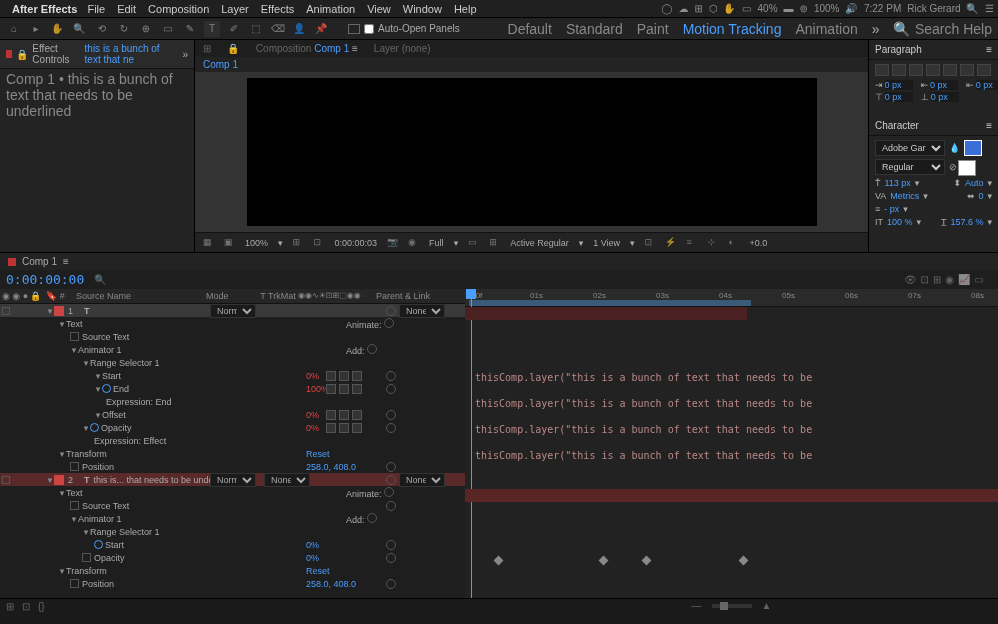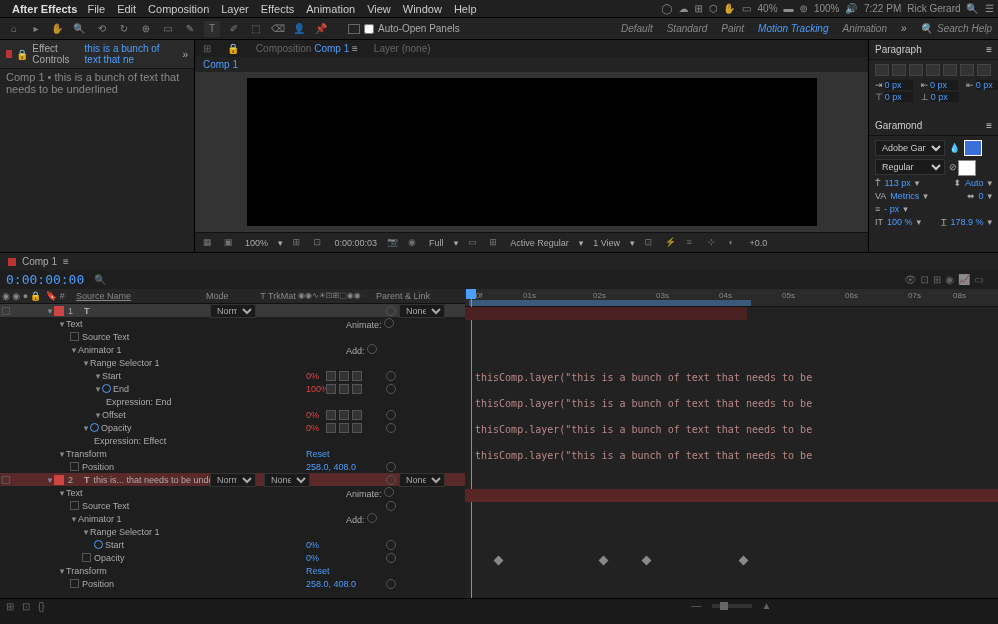--- a/index.html
+++ b/index.html
@@ -4,30 +4,30 @@
 <style>
 * { margin:0; padding:0; box-sizing:border-box; font-family:'Segoe UI',Arial,sans-serif; }
 body { background:#1a1a1a; color:#aaa; font-size:10px; width:998px; height:624px; overflow:hidden; position:relative; }
 .menubar { height:18px; background:#202020; display:flex; align-items:center; padding:0 4px; border-bottom:1px solid #000; }
 .apple { color:#ccc; font-size:12px; margin-right:8px; }
 .app-name { font-weight:bold; color:#ddd; margin-right:10px; font-size:11px; }
 .menu-item { color:#ccc; margin-right:12px; font-size:11px; cursor:default; }
 .menubar-right { margin-left:auto; display:flex; align-items:center; gap:6px; color:#aaa; font-size:10px; }
 .menubar-right span { opacity:0.8; }
 .toolbar { height:22px; background:#232323; display:flex; align-items:center; padding:0 6px; gap:6px; border-bottom:1px solid #000;}
-.toolbar-right { margin-left:auto; display:flex; align-items:center; gap:14px; font-size:10px;font-style:italic; }
+.toolbar-right { margin-left:auto; display:flex; align-items:center; gap:14px; font-size:14px; }
 .workspace-tab { color:#888; }
 .workspace-tab.active { color:#4a9eff; }
 .search-help { display:flex; align-items:center; gap:4px; color:#888; }
 .upper { display:flex; height:212px; }
 .left-panel { width:195px; background:#232323; border-right:1px solid #000; }
 .panel-tab { background:#2a2a2a; padding:3px 6px; font-size:10px; display:flex; align-items:center; gap:4px; border-bottom:1px solid #111;}
 .panel-tab .red-dot{ width:8px; height:8px; background:#b33; display:inline-block;}
 .panel-tab .link{ color:#4a9eff; }
-.panel-sub { padding:2px 6px; font-size:11px; color:#888;}
+.panel-sub { padding:2px 6px; font-size:14px; color:#888;}
 .center-panel { flex:1; background:#232323; display:flex; flex-direction:column; }
 .center-tabs { display:flex; align-items:center; gap:16px; padding:3px 8px; font-size:10px; background:#1e1e1e;}
 .center-tabs .muted{color:#666;}
 .comp-link{color:#4a9eff;}
 .comp-tab-row { padding:2px 8px; font-size:10px;}
 .viewer { flex:1; display:flex; align-items:center; justify-content:center; background:#333; }
 .viewer-canvas { width:570px; height:148px; background:#000; }
 .viewer-controls { height:20px; background:#232323; display:flex; align-items:center; padding:0 8px; gap:10px; font-size:9px; color:#aaa; border-top:1px solid #111;}
 .v-icon { width:11px; height:11px; opacity:0.6; display:inline-block;}
 .right-panel { width:130px; background:#232323; border-left:1px solid #000; display:flex; flex-direction:column;}
@@ -248,21 +248,21 @@
             <span>⊤</span>
             <input value="0 px" style="">
           </div>
         <div class="para-in">
             <span>⊥</span>
             <input value="0 px" style="">
           </div>
       </div>
     </div>
     <div class="rp-header" style="margin-top:8px;">
-      <span>Garamond</span>
+      <span>Character</span>
       <span>≡</span>
     </div>
     <div class="rp-body">
       <div class="char-row">
         <select class="char-sel"><option>Adobe Garamond...</option></select>
         <span>💧</span>
         <div style="position:relative;width:22px;">
           <div class="swatch fill"></div>
           <div class="swatch stroke" style="position:absolute;"></div>
         </div>
@@ -291,21 +291,21 @@
       <div class="char-row">
           <span>≡</span>
           <span class="char-val">- px</span>
           <span>▾</span>
         </div>
       <div class="char-row">
           <span>IT</span>
           <span class="char-val">100 %</span>
           <span>▾</span>
           <span style="margin-left:auto">T̲</span>
-          <span class="char-val">178.9 %</span>
+          <span class="char-val">157.6 %</span>
           <span>▾</span>
         </div>
     </div>
   </div>
 </div>
 
 <div class="lower">
   <div class="timeline-tab">
     <span class="tl-dot"></span>
     <span>Comp 1</span>
@@ -322,21 +322,21 @@
       <span style="opacity:0.5;">📈</span>
       <span style="opacity:0.5;">▭</span>
     </div>
   </div>
 
   <div class="tl-body">
     <div class="left-tree">
       <div class="tl-header">
         <div style="width:46px;padding-left:2px;">◉ ◉ ● 🔒</div>
         <div style="width:30px;">🔖 #</div>
-        <div style="width:130px;text-decoration:underline;">Source Name</div>
+        <div style="width:130px;">Source Name</div>
         <div style="width:52px;">Mode</div>
         <div style="width:40px;text-align:center;">T <span>TrkMat</span></div>
         <div style="width:78px;font-size:8px;">◉◉∿☀⊡⊞⬚◉◉</div>
         <div style="width:70px;">Parent &amp; Link</div>
       </div>
 
       <div class="layer-row sel">
         <div class="eye-col">
             <span class="eye"></span>
           </div>
@@ -510,28 +510,28 @@
           <span class="prop-val">258.0, 408.0</span>
           <div class="parent-col">
             <span class="parent-pick"></span>
           </div>
         </div>
     </div>
 
     <div class="graph-area">
       <div class="ruler">
         <span class="ruler-tick" style="left:4px">:00f</span>
-        <span class="ruler-tick" style="left:58px">01s</span>
+        <span class="ruler-tick" style="left:65px">01s</span>
         <span class="ruler-tick" style="left:128px">02s</span>
         <span class="ruler-tick" style="left:191px">03s</span>
         <span class="ruler-tick" style="left:254px">04s</span>
         <span class="ruler-tick" style="left:317px">05s</span>
         <span class="ruler-tick" style="left:380px">06s</span>
         <span class="ruler-tick" style="left:443px">07s</span>
-        <span class="ruler-tick" style="left:488px">08s</span>
+        <span class="ruler-tick" style="left:506px">08s</span>
         <div class="work-area" style="left:4px;width:282px;"></div>
       </div>
       <div class="cti" style="left:6px;">
           <div class="cti-head"></div>
         </div>
       <div style="position:absolute;left:0;right:0;top:18px;">
         <div class="track-row track-red" style="width:282px;"></div>
         <div class="track-row"></div>
           <div class="track-row"></div>
           <div class="track-row"></div>

